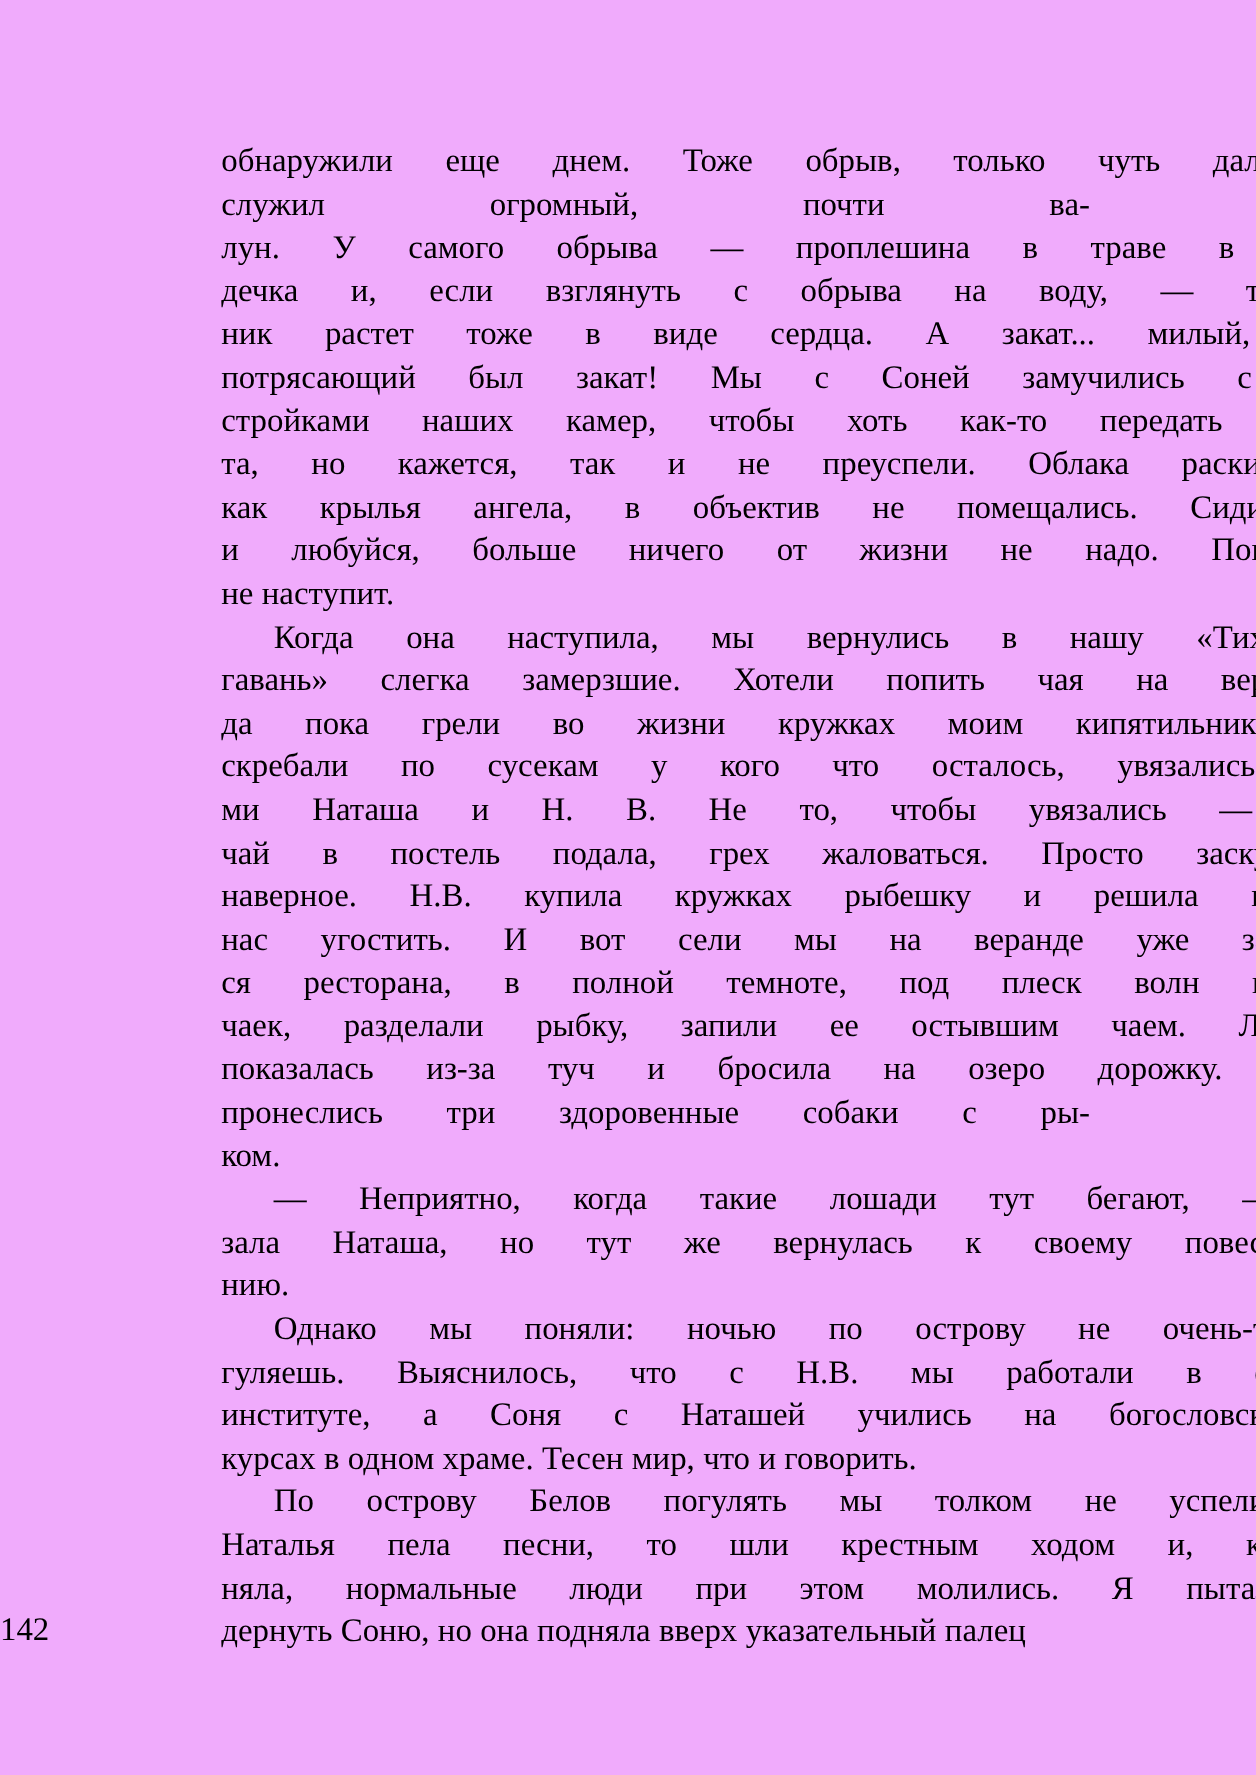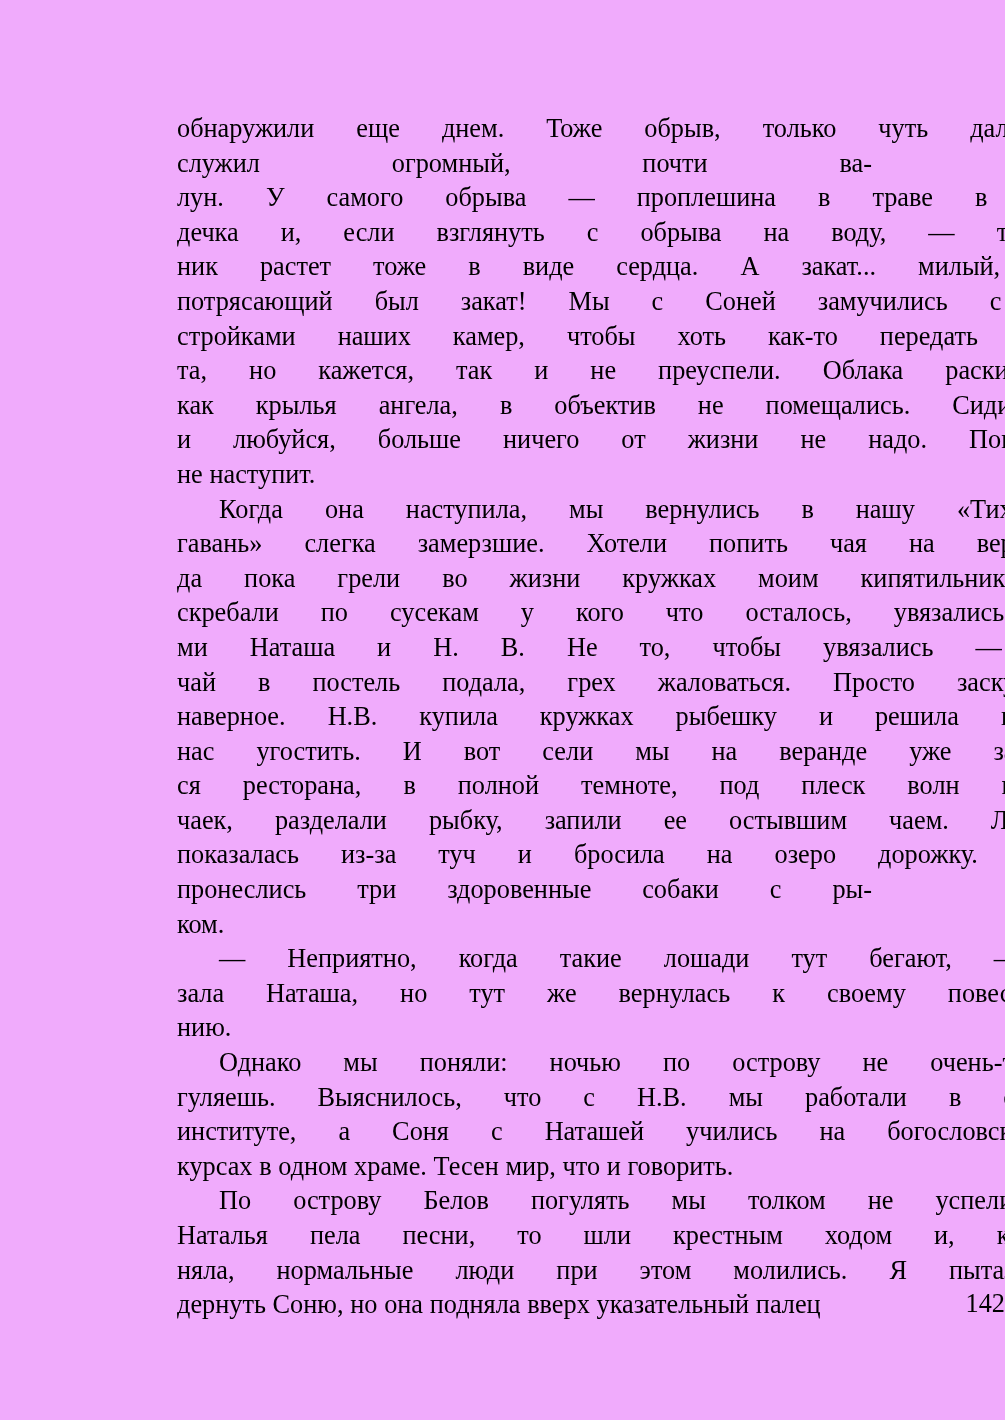--- a/index.html
+++ b/index.html
@@ -57,21 +57,21 @@
     white-space: pre;
   }
   .line.indent .w:first-child {
     margin-left: 42px;
   }
   .page-number {
     position: absolute;
     left: 0;
     right: 0;
     top: 1287px;
-    text-align: right;
+    text-align: left;
     font-size: 26.3px;
     line-height: 34.6px;
     font-family: "Liberation Serif", "DejaVu Serif", serif;
     color: #000000;
   }
 </style>
 </head>
 <body>
 
 <div class="page">

